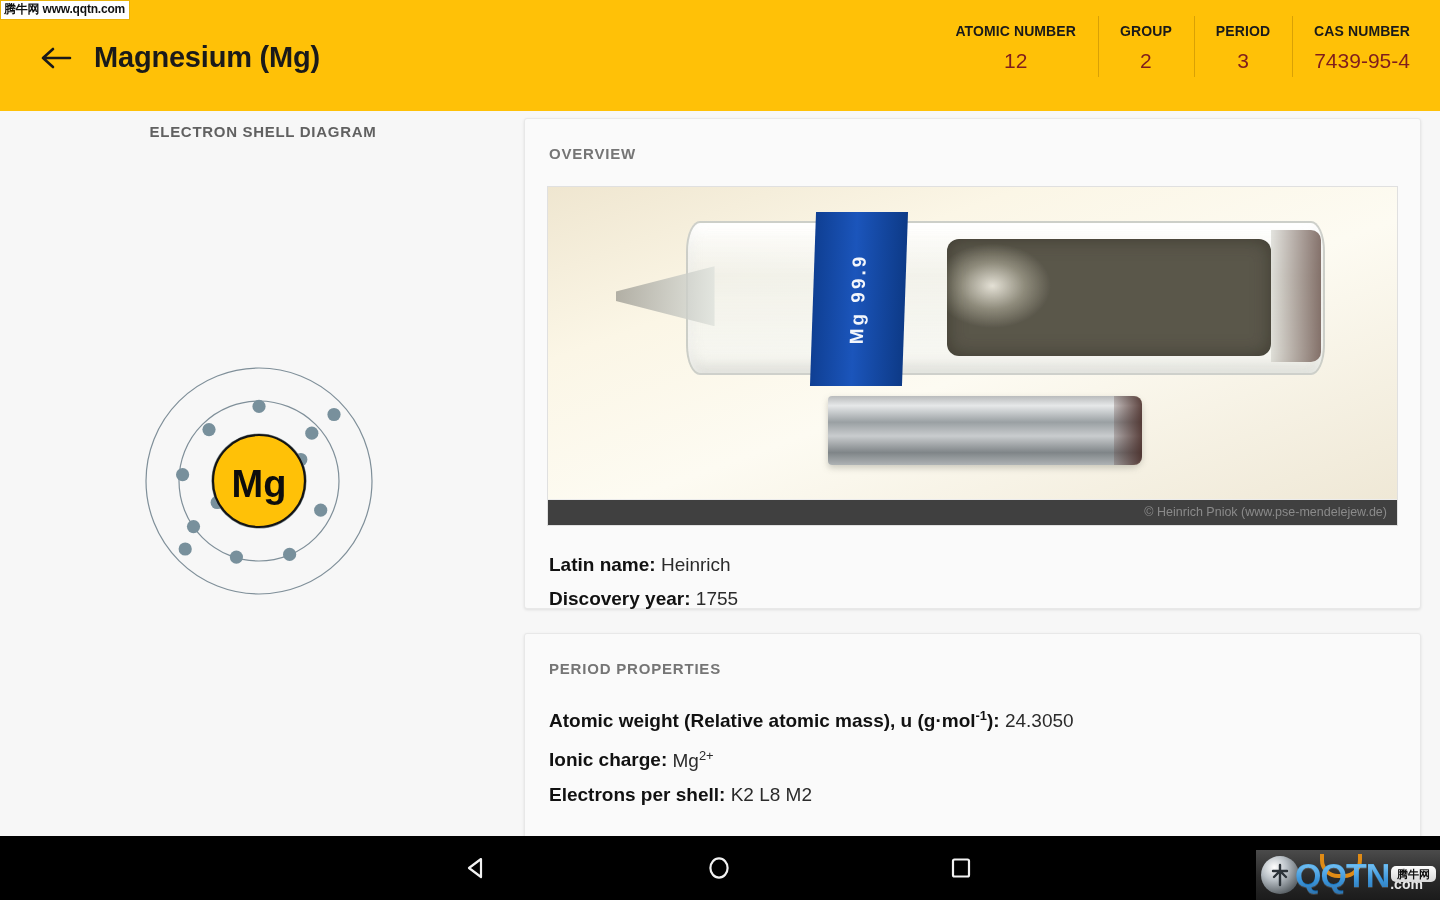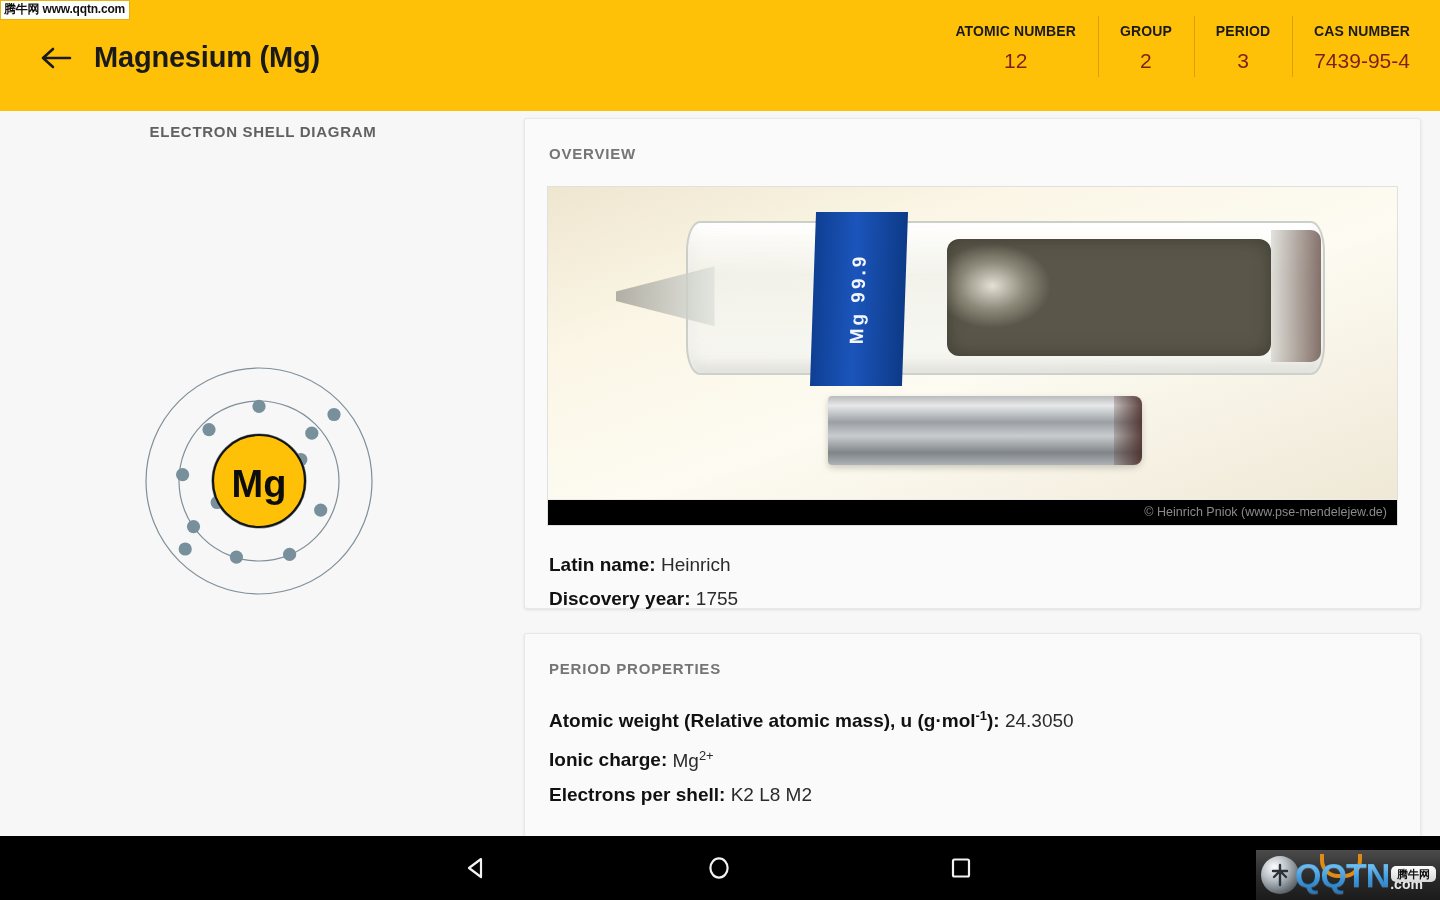--- a/index.html
+++ b/index.html
@@ -191,21 +191,21 @@
     width: 100%;
     height: 312px;
     overflow: hidden;
     background: linear-gradient(160deg, #efe6d0 0%, #fbf6e6 28%, #fdfbf2 55%, #efe8d6 100%);
   }
   .photo-caption {
     text-align: right;
     font-size: 12.5px;
     color: #8a8a8a;
     padding: 5px 10px 6px 0;
-    background: #000000;
+    background: #404040;
     border-top: 1px solid #ececec;
   }
 
   
   .ampoule {
     position: absolute;
     left: 8%;
     top: 11%;
     width: 83%;
     height: 48%;

